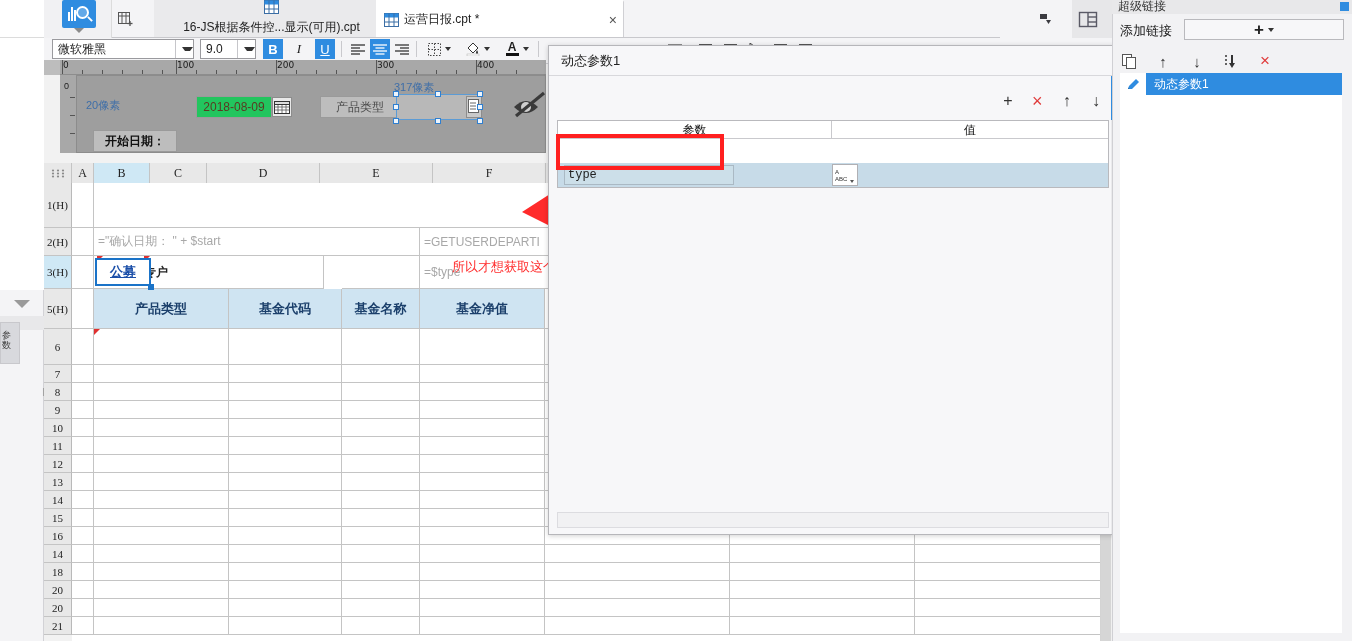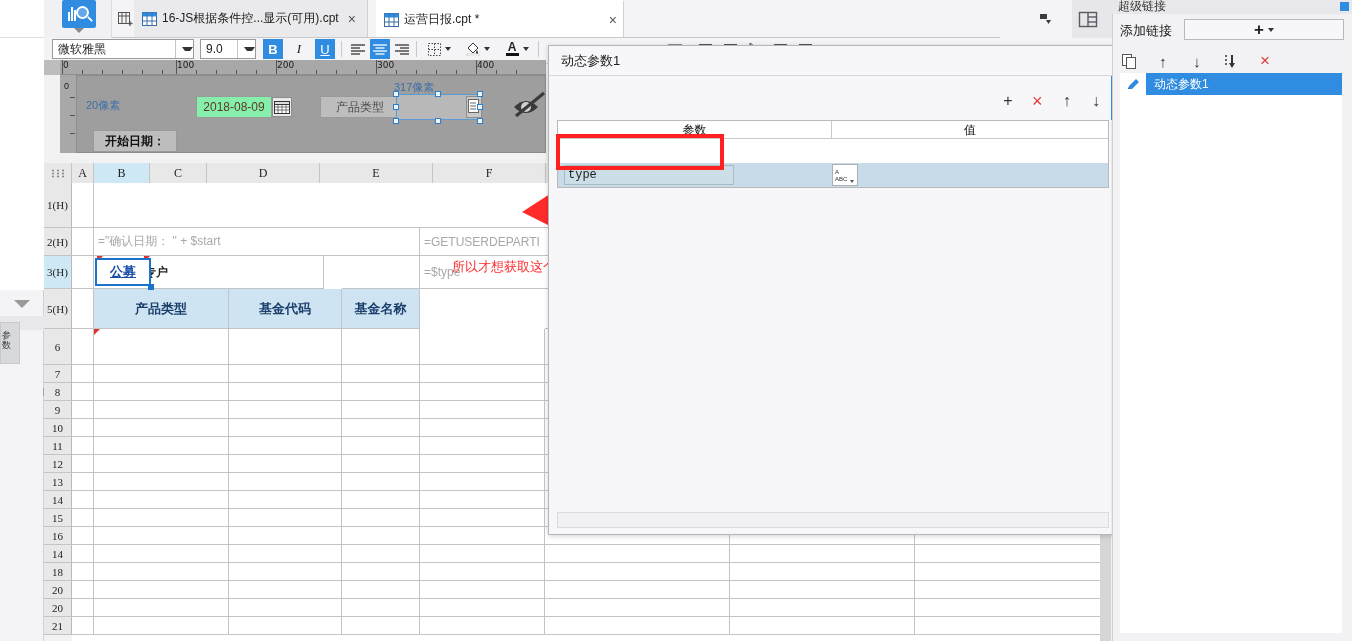--- a/index.html
+++ b/index.html
@@ -32,21 +32,21 @@
   #preview-icon .mag-h { position:absolute; left:25px; top:18px; width:6px; height:2px; background:#ffffff; transform:rotate(45deg); }
   #preview-caret { left:74px; top:28px; width:0;height:0;border-left:5px solid transparent;border-right:5px solid transparent;border-top:5px solid #8a8a8a; }
 
   #tabbar { left:112px; top:0; width:1000px; height:38px; background:#f4f4f6; border-bottom:1px solid #c8c8cc; }
   #newtab-icon { left:118px; top:12px; width:16px; height:14px; }
   .tab { position:absolute; top:0; height:37px; background:#eaeaec; border-right:1px solid #d0d0d4;
          display:flex; align-items:center; padding:0 6px 0 8px; gap:5px; font-size:12px; color:#222; }
   .tab.active { background:#ffffff; border-top:2px solid #ffffff; }
   .tab .rep-ico { width:15px; height:14px; flex:0 0 auto; }
   .tab .tab-x { color:#555; font-size:14px; line-height:1; padding-left:4px; cursor:pointer; }
-  #tab0 { left:134px; width:234px; }
+  #tab0 { left:154px; width:234px;flex-direction:column; }
   #tab1 { left:376px; width:248px; }
   #tabbar-right { left:1000px; top:0; width:112px; height:38px; background:#f4f4f6; }
   #flag-icon { left:1040px; top:14px; width:14px; height:12px; }
   #split-icon-box { left:1072px; top:0; width:40px; height:38px; background:#e7e7e9; }
   #split-icon { left:1078px; top:11px; width:20px; height:17px; }
 
   
   #fmt-toolbar { left:44px; top:38px; width:1068px; height:26px; background:#f4f4f6; border-bottom:1px solid #cfcfd3; }
   .fontbox { position:absolute; left:52px; top:39px; width:142px; height:20px; background:#fff; border:1px solid #9a9a9e; display:flex; align-items:center; }
   .fontbox span { padding-left:5px; font-size:12px; }
@@ -64,21 +64,21 @@
   #ruler-h { left:60px; top:60px; width:486px; height:15px; background:#a8a8a8; border-bottom:1px solid #8d8d8d; }
   #ruler-corner { left:44px; top:60px; width:16px; height:15px; background:#bdbdbd; }
   #ruler-v { left:60px; top:75px; width:16px; height:78px; background:#a8a8a8; }
   #param-canvas { left:76px; top:75px; width:470px; height:78px; background:#9e9e9e; border:1px solid #8c8c8c; }
   .ruler-num { position:absolute; top:0px; font-size:9px; color:#1a1a1a; font-family:"DejaVu Sans",sans-serif; }
   .ruler-tick { position:absolute; bottom:0; width:1px; background:#555; }
 
   .pw { position:absolute; display:flex; align-items:center; justify-content:center;
         background:#bdbdbd; border:1px solid #9a9a9a; font-size:12px; color:#2a2a2a; }
   #lbl-start { left:93px; top:96px; width:84px; height:22px; font-weight:bold; color:#111;margin-top:34px; }
-  #date-field { left:196px; top:96px; width:76px; height:22px; background:#86efac; border:1px solid #9a9a9a; color:#5a3a22; }
+  #date-field { left:196px; top:96px; width:76px; height:22px; background:#22c55e; border:1px solid #9a9a9a; color:#5a3a22; }
   #date-btn { left:272px; top:97px; width:20px; height:20px; background:#e9e9e9; border:1px solid #8c8c8c; }
   #lbl-type { left:320px; top:96px; width:80px; height:22px; color:#4a4a4a; }
   #combo-widget { left:396px; top:94px; width:84px; height:26px; background:#b8b8b8; border:1px solid #5b9bd5; }
   #combo-btn { left:466px; top:96px; width:16px; height:22px; background:#c9c9c9; border:1px solid #8c8c8c; }
   .handle { position:absolute; width:6px; height:6px; background:#eef5fc; border:1px solid #2f7fd0; }
   .dim-label { position:absolute; font-size:11px; color:#3e6ea8; }
   #eye-hidden { left:510px; top:88px; width:40px; height:34px; }
 
   
   #sheet-colhdr { left:44px; top:163px; width:1068px; height:20px; background:#e8e8e8; border-bottom:1px solid #b9b9b9; }
@@ -504,20 +504,21 @@
   <div class="gcell" style="left:0;top:73px;width:22px;height:33px;"></div>
   <div class="gcell" style="left:22px;top:73px;width:56px;height:33px;"></div>
   <div class="gcell" style="left:60px;top:73px;width:192px;height:33px;font-weight:bold;padding-left:12px;">专户</div>
   <div class="gcell" style="left:270px;top:73px;width:78px;height:33px;"></div>
   <div class="gcell formula" style="left:348px;top:73px;width:692px;height:33px;">=$type</div>
 
   <div class="gcell" style="left:0;top:106px;width:22px;height:40px;"></div>
   <div class="gcell hdrcell" style="left:22px;top:106px;width:135px;height:40px;">产品类型</div>
   <div class="gcell hdrcell" style="left:157px;top:106px;width:113px;height:40px;">基金代码</div>
   <div class="gcell hdrcell" style="left:270px;top:106px;width:78px;height:40px;">基金名称</div>
+  <div class="gcell hdrcell" style="left:348px;top:106px;width:125px;height:40px;">基金净值</div>
   <div class="gcell" style="left:473px;top:106px;width:567px;height:40px;"></div>
 
   <div class="gcell" style="left:0;top:146px;width:22px;height:36px;"></div>
   <div class="gcell" style="left:22px;top:146px;width:135px;height:36px;"></div>
   <div class="gcell" style="left:157px;top:146px;width:113px;height:36px;"></div>
   <div class="gcell" style="left:270px;top:146px;width:78px;height:36px;"></div>
   <div class="gcell" style="left:348px;top:146px;width:125px;height:36px;"></div>
   <div class="gcell" style="left:473px;top:146px;width:567px;height:36px;"></div>
   <div class="redmark" style="left:22px;top:146px;"></div>
 

